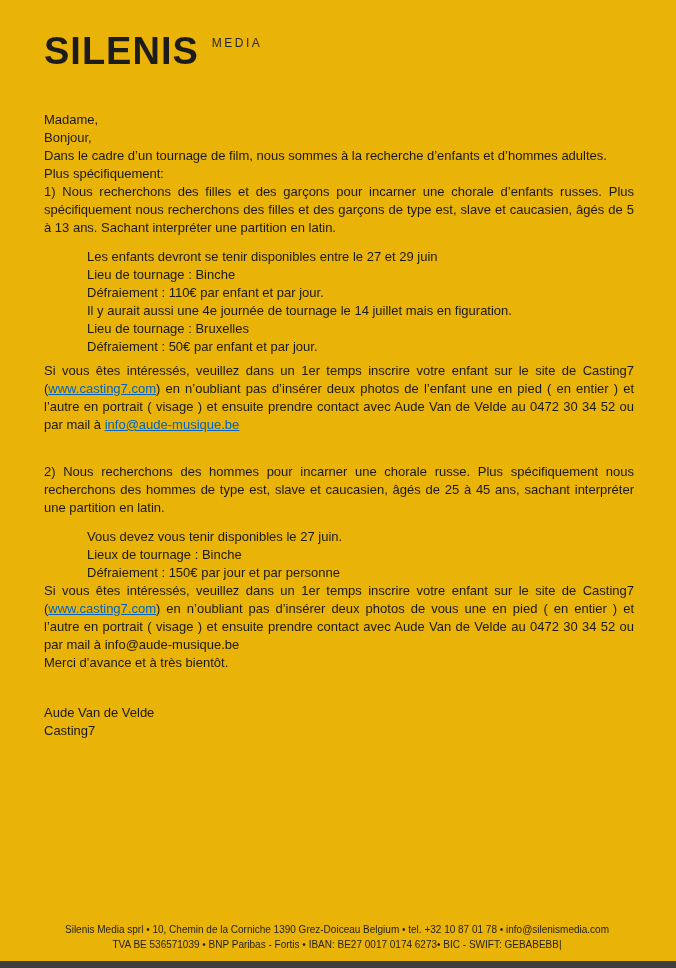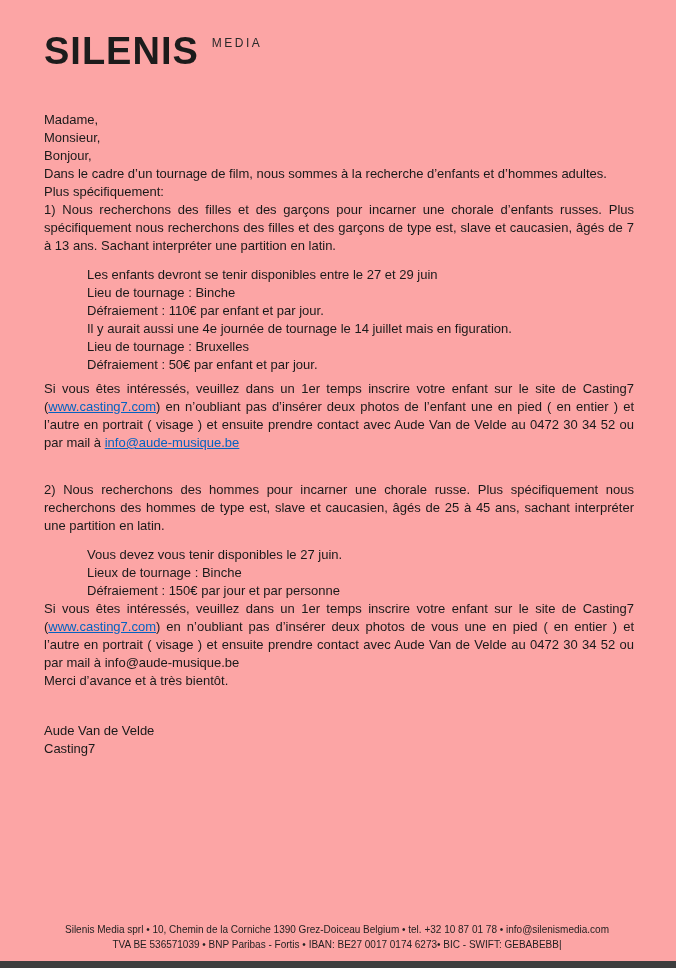--- a/index.html
+++ b/index.html
@@ -1,20 +1,20 @@
 <!DOCTYPE html>
 <html><head>
 <meta charset="utf-8">
 <style>
   html, body { margin: 0; padding: 0; background: #ffffff; }
   .page {
     position: relative;
     width: 676px;
     height: 968px;
-    background: #fca5a5;
+    background: #eab308;
     overflow: hidden;
     font-family: "Liberation Sans", sans-serif;
     font-size: 13px;
     line-height: 18px;
     color: #1a1a1a;
   }
   .content { padding: 28px 42px 0 44px; }
 
   
   .logo-row { display: flex; align-items: flex-start; height: 47px; margin-bottom: 36px; }
@@ -75,28 +75,27 @@
 <div class="page">
   <div class="content">
 
     <header class="logo-row">
       <span class="brand">SILENIS</span>
       <span class="brand-sub">MEDIA</span>
     </header>
 
     <main>
       <p>Madame,</p>
-      <p>Monsieur,</p>
 
       <p class="mt-md">Bonjour,</p>
 
       <p class="mt-md">Dans le cadre d’un tournage de film, nous sommes à la recherche d’enfants et d’hommes adultes.</p>
       <p>Plus spécifiquement:</p>
 
-      <p class="mt-md justify">1) Nous recherchons des filles et des garçons pour incarner une chorale d’enfants russes. Plus spécifiquement nous recherchons des filles et des garçons de type est, slave et caucasien, âgés de 7 à 13 ans. Sachant interpréter une partition en latin.</p>
+      <p class="mt-md justify">1) Nous recherchons des filles et des garçons pour incarner une chorale d’enfants russes. Plus spécifiquement nous recherchons des filles et des garçons de type est, slave et caucasien, âgés de 5 à 13 ans. Sachant interpréter une partition en latin.</p>
 
       <div class="mt-sm indent">
         <p>Les enfants devront se tenir disponibles entre le 27 et 29 juin</p>
         <p>Lieu de tournage : Binche</p>
         <p>Défraiement : 110€ par enfant et par jour.</p>
       </div>
 
       <div class="mt-md indent">
         <p>Il y aurait aussi une 4e journée de tournage le 14 juillet mais en figuration.</p>
         <p>Lieu de tournage : Bruxelles</p>

